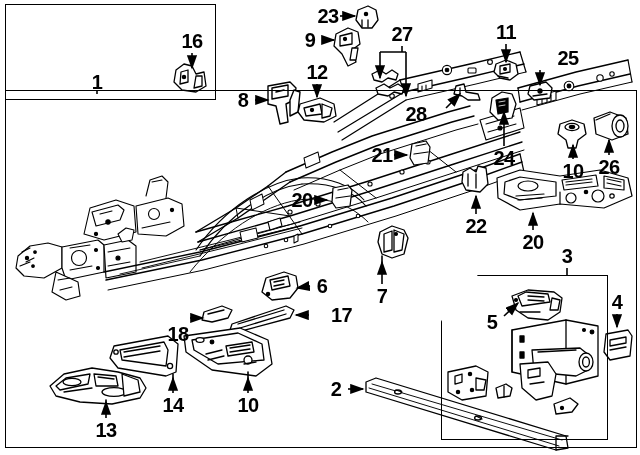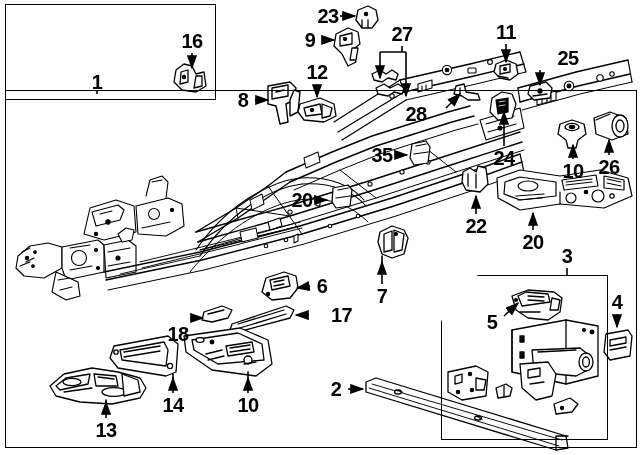--- a/index.html
+++ b/index.html
@@ -504,21 +504,21 @@
       <div class="callout" style="left: 506px; top: 32px;">11</div>
       <div class="callout" style="left: 317px; top: 72px;">12</div>
       <div class="callout" style="left: 106px; top: 430px;">13</div>
       <div class="callout" style="left: 173px; top: 405px;">14</div>
       <div class="callout" style="left: 248px; top: 405px;">10</div>
       <div class="callout" style="left: 192px; top: 41px;">16</div>
       <div class="callout" style="left: 321px; top: 315px; padding-left: 41px;">17</div>
       <div class="callout" style="left: 178px; top: 334px;">18</div>
       <div class="callout" style="left: 533px; top: 242px;">20</div>
       <div class="callout" style="left: 302px; top: 200px;">20</div>
-      <div class="callout" style="left: 382px; top: 155px;">35</div>
+      <div class="callout" style="left: 382px; top: 155px;">21</div>
       <div class="callout" style="left: 476px; top: 226px; text-align: right;">22</div>
       <div class="callout" style="left: 328px; top: 16px;">23</div>
       <div class="callout" style="left: 504px; top: 158px;">24</div>
       <div class="callout" style="left: 540px; top: 58px; margin-left: 28px;">25</div>
       <div class="callout" style="left: 609px; top: 167px;">26</div>
       <div class="callout" style="left: 402px; top: 34px;">27</div>
       <div class="callout" style="left: 416px; top: 114px;">28</div>
     </div>
 </div>
 

